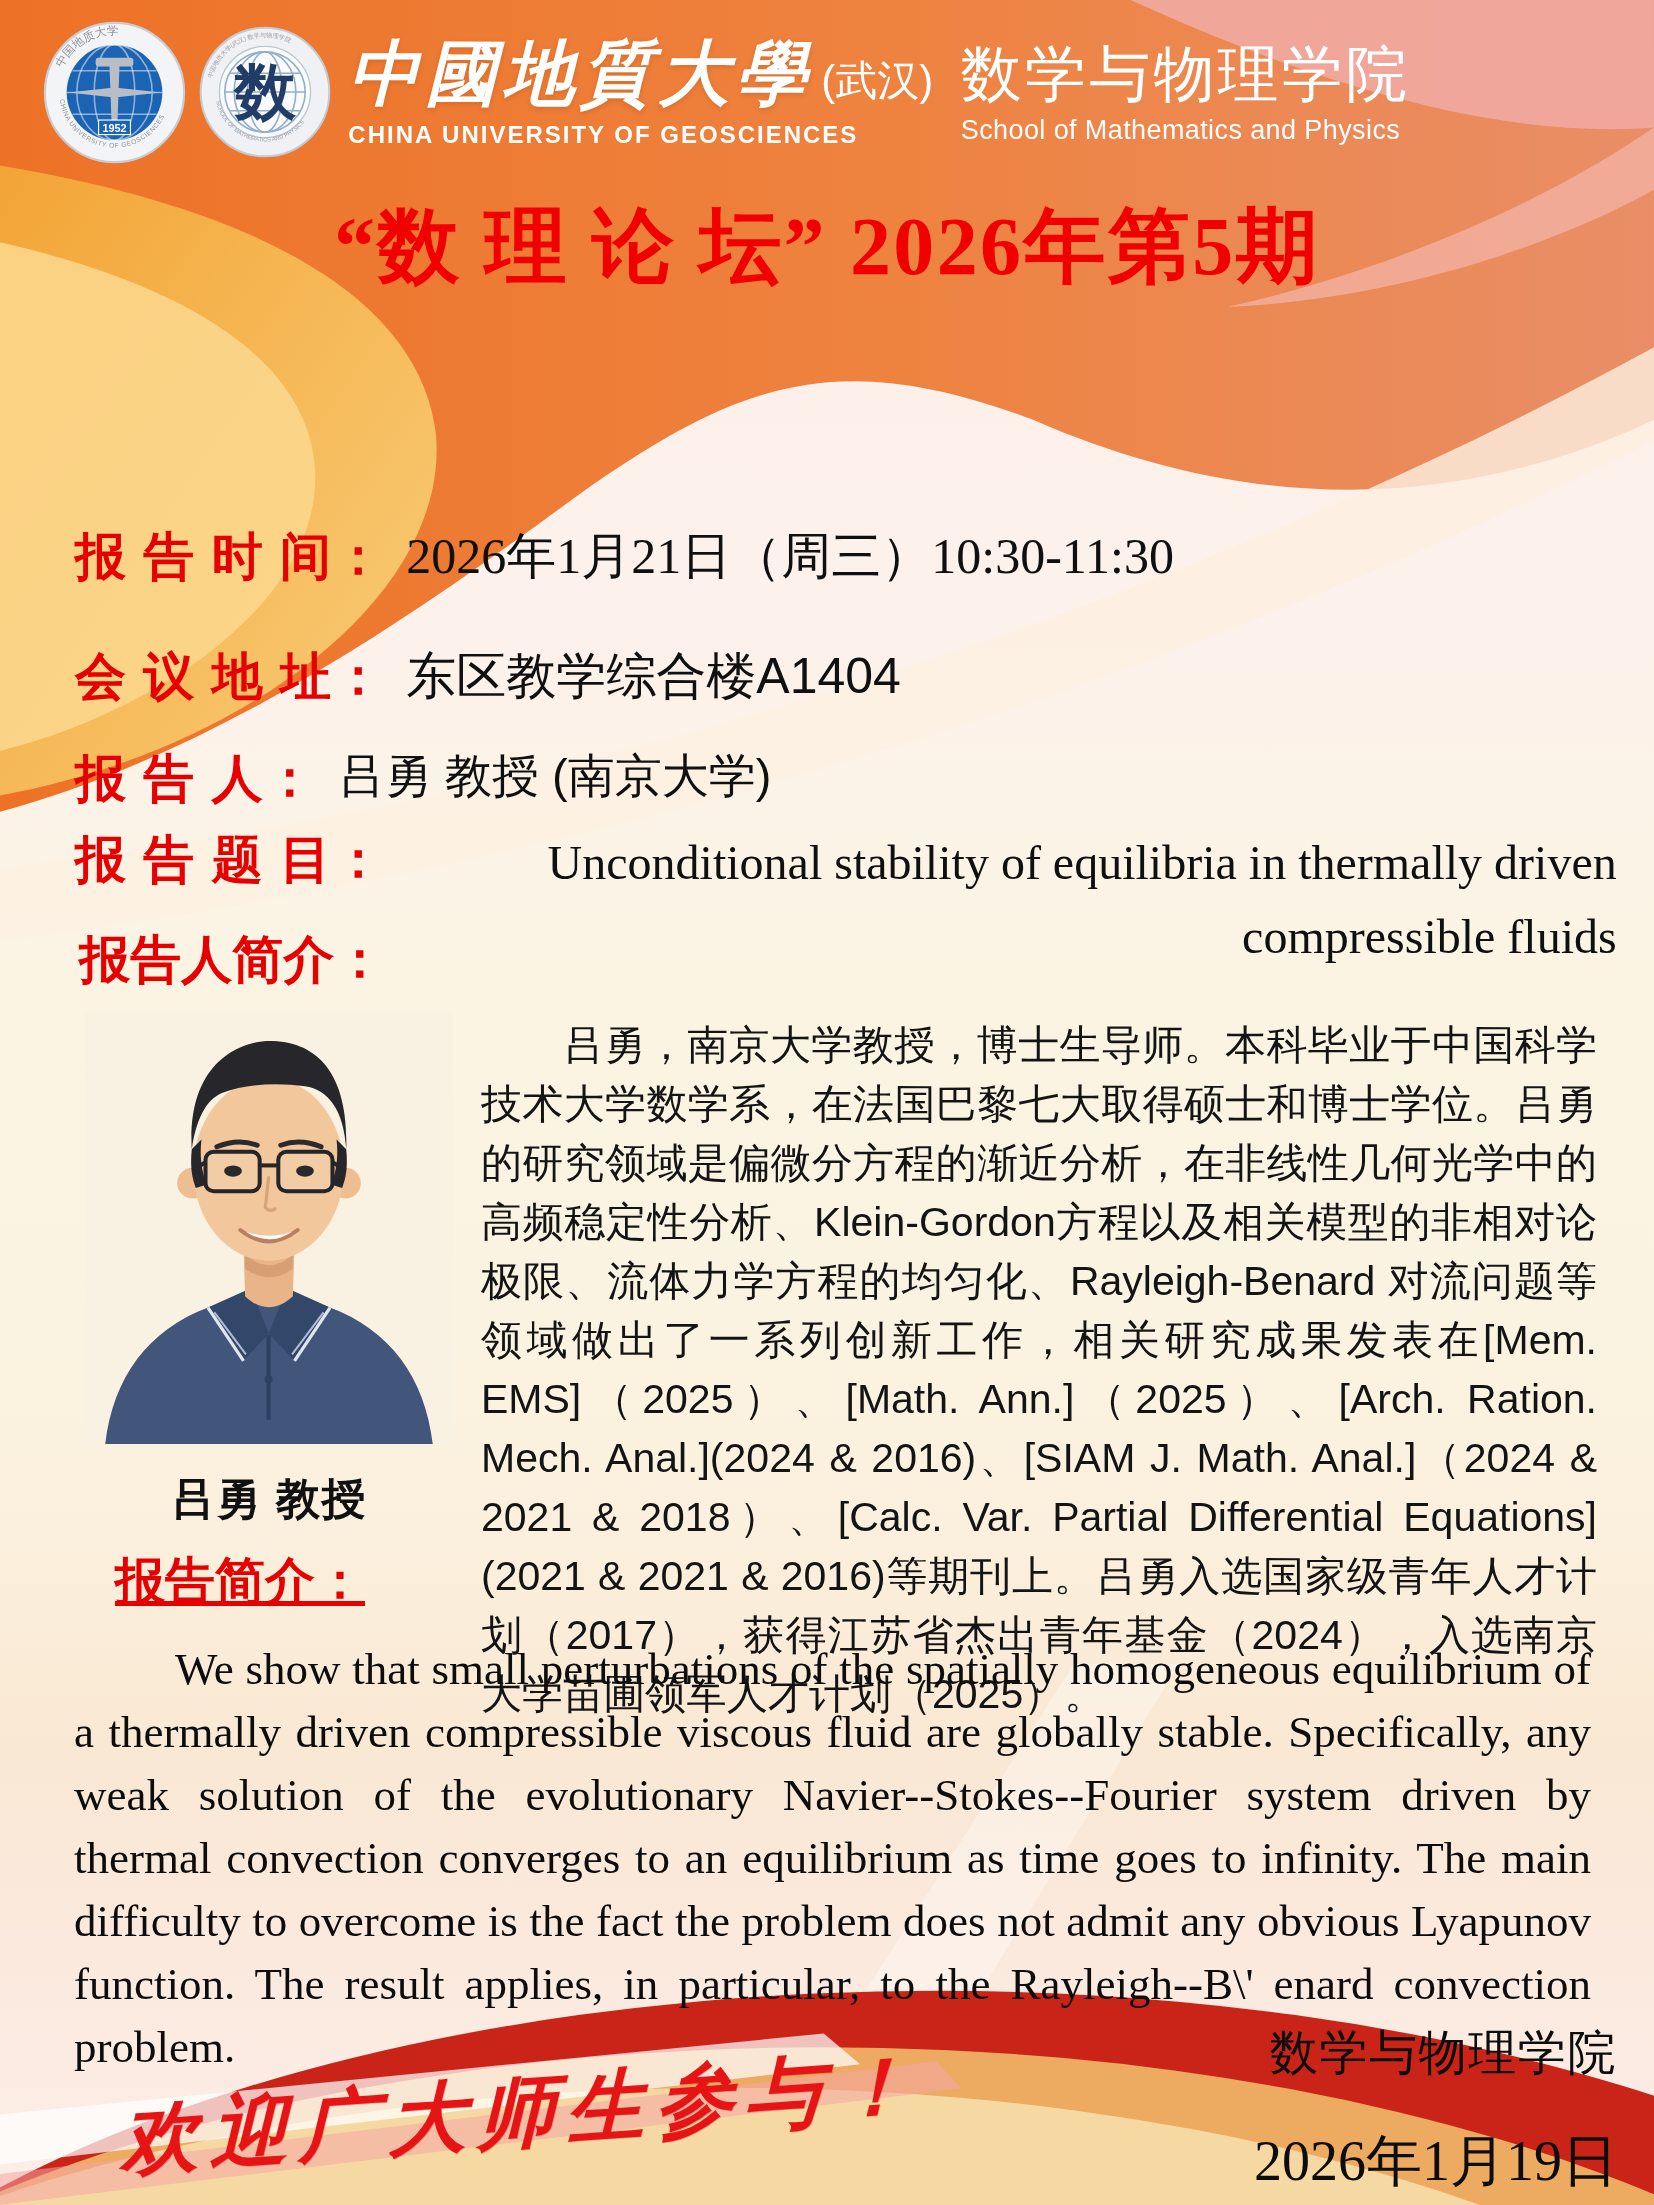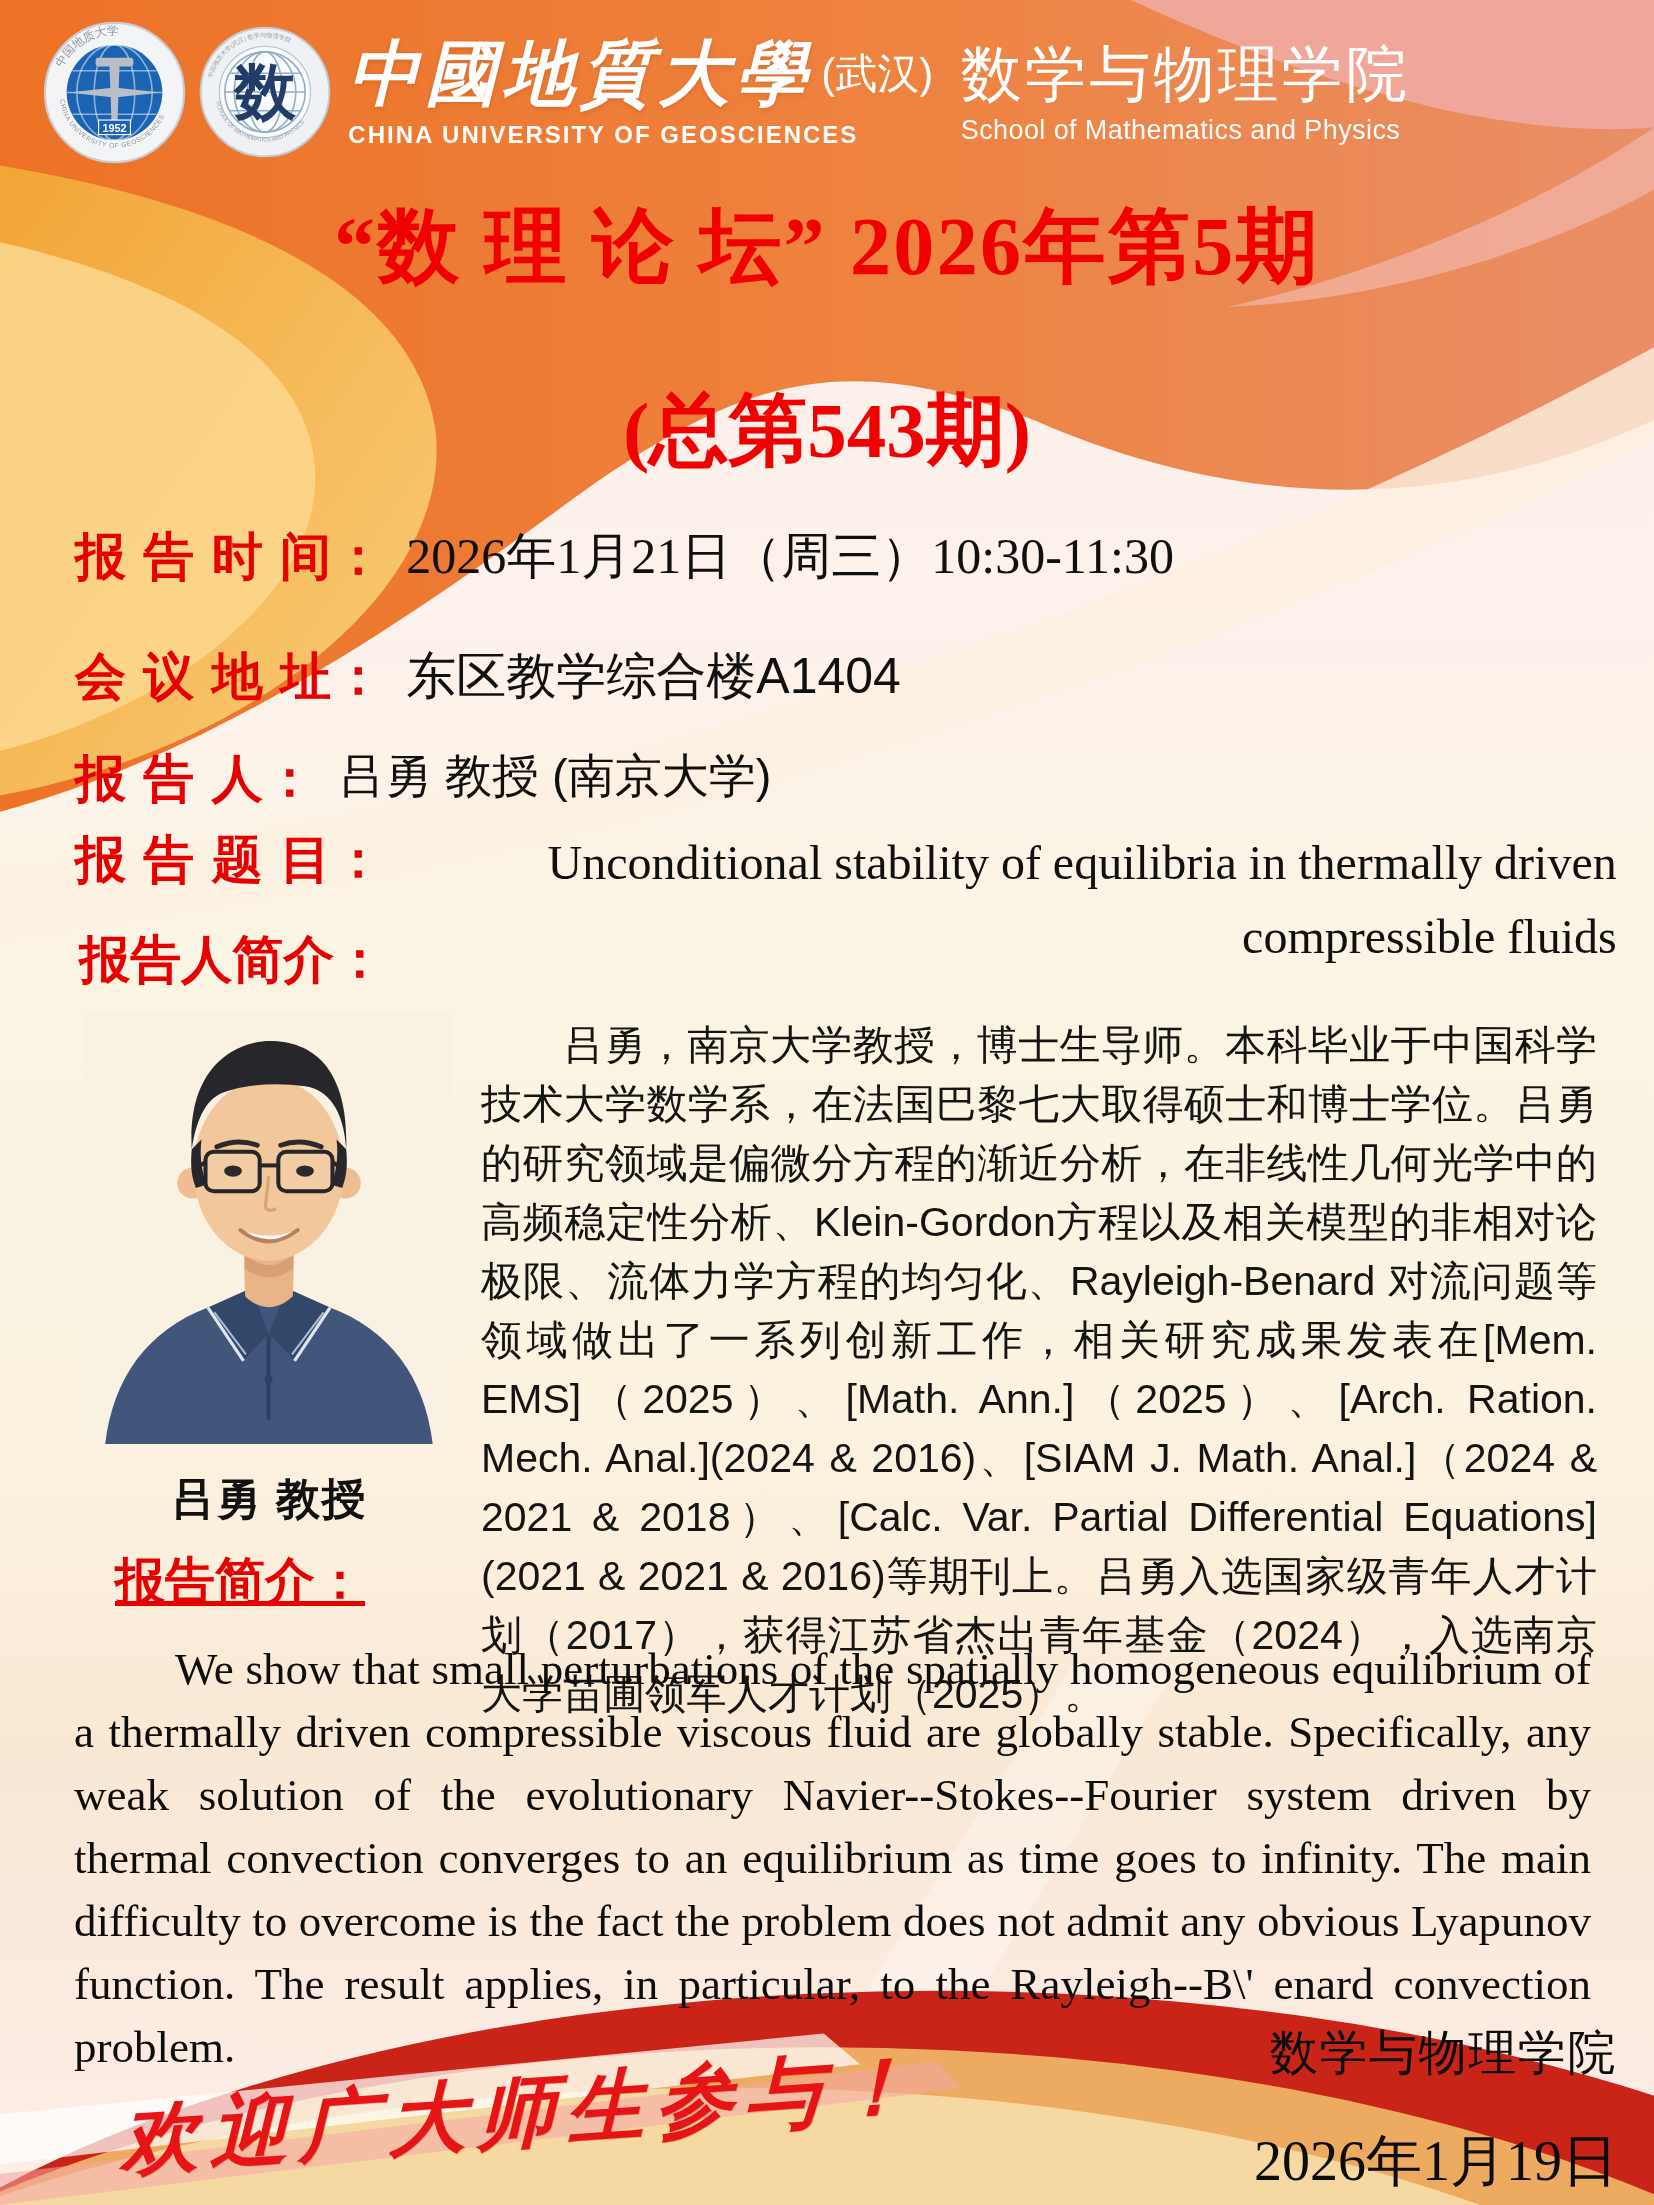--- a/index.html
+++ b/index.html
@@ -11,21 +11,21 @@
       #f9e8d4 79%, #fbe9dd 88%, #fceee8 100%);
     font-family:"Liberation Sans", sans-serif;
   }
   .bg{position:absolute;inset:0;z-index:0;}
   .layer{position:relative;z-index:2;}
 
   
   .header{position:absolute;top:0;left:0;right:0;height:187px;display:flex;align-items:center;padding-left:42px;z-index:3;}
   .logo{flex:0 0 auto;}
   .uni-block{margin-left:16px;color:#fff;}
-  .uni-row{display:flex;align-items:center;}
+  .uni-row{display:flex;align-items:flex-end;}
   .uni-cn{font-family:"DejaVu Serif", serif;font-style:italic;font-weight:bold;font-size:71px;letter-spacing:6.5px;line-height:1;text-shadow:0 1.6px 4.8px rgba(150,60,0,.25);}
   .uni-campus{font-size:42px;margin-left:8px;font-weight:500;}
   .uni-en{font-size:24px;font-weight:bold;letter-spacing:2px;margin-top:11.3px;}
   .school-block{margin-left:27.5px;color:#fff;}
   .school-cn{font-size:61px;letter-spacing:3.2px;line-height:1.1;font-weight:500;}
   .school-en{font-size:27px;margin-top:6.5px;font-weight:500;letter-spacing:0.4px;}
 
   
   .title1{position:absolute;top:192px;left:0;right:0;text-align:center;
     font-family:"Liberation Serif", serif;font-weight:bold;font-size:82px;
@@ -160,21 +160,20 @@
       </div>
       <div class="uni-en">CHINA UNIVERSITY OF GEOSCIENCES</div>
     </div>
     <div class="school-block">
       <div class="school-cn">数学与物理学院</div>
       <div class="school-en">School of Mathematics and Physics</div>
     </div>
   </div>
 
   <div class="title1 layer">“数 理 论 坛” 2026年第5期</div>
-  <div class="title2 layer">(总第543期)</div>
 
   <div class="info-row row-time">
     <span class="lbl">报 告 时 间：</span>
     <span class="val val-serif">2026年1月21日（周三）10:30-11:30</span>
   </div>
   <div class="info-row row-venue">
     <span class="lbl">会 议 地 址：</span>
     <span class="val">东区教学综合楼A1404</span>
   </div>
   <div class="info-row row-speaker">

